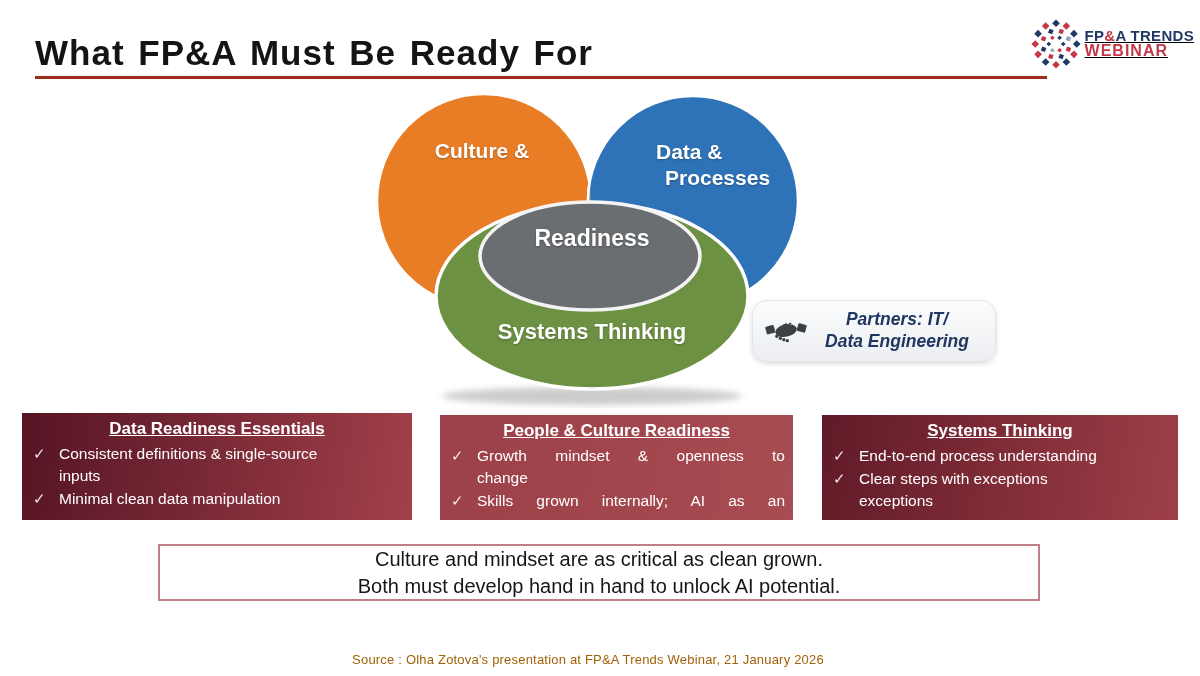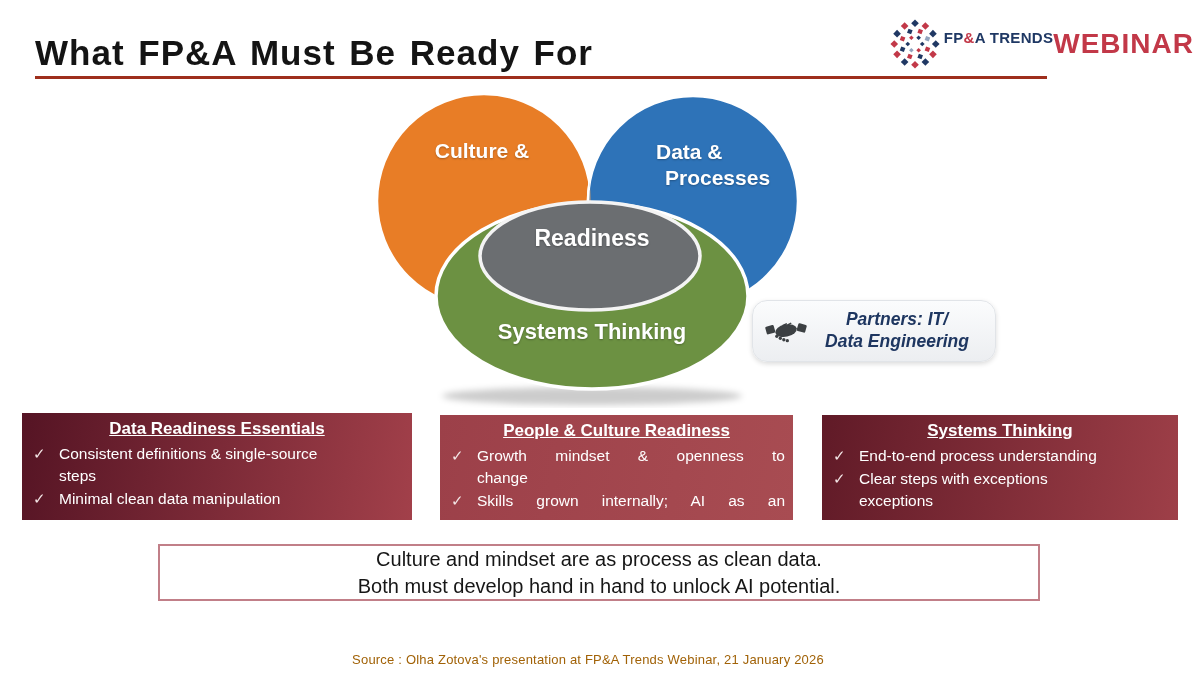--- a/index.html
+++ b/index.html
@@ -6,24 +6,24 @@
   body{width:1200px;height:676px;overflow:hidden;font-family:"Liberation Sans",sans-serif;}
   .slide{position:relative;width:1200px;height:676px;background:#ffffff;}
 
   
   .title{position:absolute;left:35px;top:33px;margin:0;font-size:35px;font-weight:800;
          letter-spacing:1px;color:#141414;word-spacing:3px;}
   .title-rule{position:absolute;left:35px;top:76px;width:1012px;height:3px;background:#9e2e1c;}
 
   
   .logo{position:absolute;right:6px;top:16px;display:flex;align-items:center;gap:3px;}
-  .logo-text{display:flex;flex-direction:row;line-height:1.02;}
+  .logo-text{display:flex;flex-direction:column;line-height:1.02;text-decoration:underline;}
   .logo-top{font-size:15px;font-weight:800;color:#1f3864;letter-spacing:.3px;}
   .logo-top .amp{color:#c23848;}
-  .logo-bottom{font-size:28px;font-weight:800;color:#c23848;letter-spacing:1px;}
+  .logo-bottom{font-size:16px;font-weight:800;color:#c23848;letter-spacing:1px;}
 
   
   .venn-svg{position:absolute;left:368px;top:86px;}
   .vlabel{position:absolute;color:#ffffff;font-weight:700;
           text-shadow:0 1px 2px rgba(0,0,0,.28);}
   .vlabel.culture{left:414px;top:138px;width:136px;font-size:21px;line-height:1.25;text-align:center;}
   .vlabel.data{left:656px;top:139px;width:140px;font-size:21px;line-height:1.25;text-align:left;}
   .vlabel.data .l2{padding-left:9px;}
   .vlabel.agentic{left:492px;top:224px;width:200px;font-size:23px;line-height:1.22;text-align:center;}
   .vlabel.systems{left:474px;top:319px;width:236px;font-size:22px;text-align:center;}
@@ -157,21 +157,21 @@
     <div>Readiness</div>
   </div>
   <div class="vlabel systems">Systems Thinking</div>
 
   <div class="rbox rbox1">
     <div class="rbox-title">Data Readiness Essentials</div>
     <div class="bullet">
       <span class="check">✓</span>
       <div class="bullet-text">
         <div class="bline">Consistent definitions &amp; single-source</div>
-        <div class="bline">steps</div>
+        <div class="bline">inputs</div>
       </div>
     </div>
     <div class="bullet">
       <span class="check">✓</span>
       <div class="bullet-text">
         <div class="bline">Minimal clean data manipulation</div>
       </div>
     </div>
   </div>
 
@@ -203,19 +203,19 @@
     <div class="bullet">
       <span class="check">✓</span>
       <div class="bullet-text">
         <div class="bline">Clear steps with exceptions</div>
         <div class="bline">exceptions</div>
       </div>
     </div>
   </div>
 
   <div class="quote">
-    <div>Culture and mindset are as process as clean data.</div>
+    <div>Culture and mindset are as critical as clean grown.</div>
     <div>Both must develop hand in hand to unlock AI potential.</div>
   </div>
 
   <div class="source">Source : Olha Zotova's presentation at FP&amp;A Trends Webinar, 21 January 2026</div>
 
 </div>
 
 </body></html>

